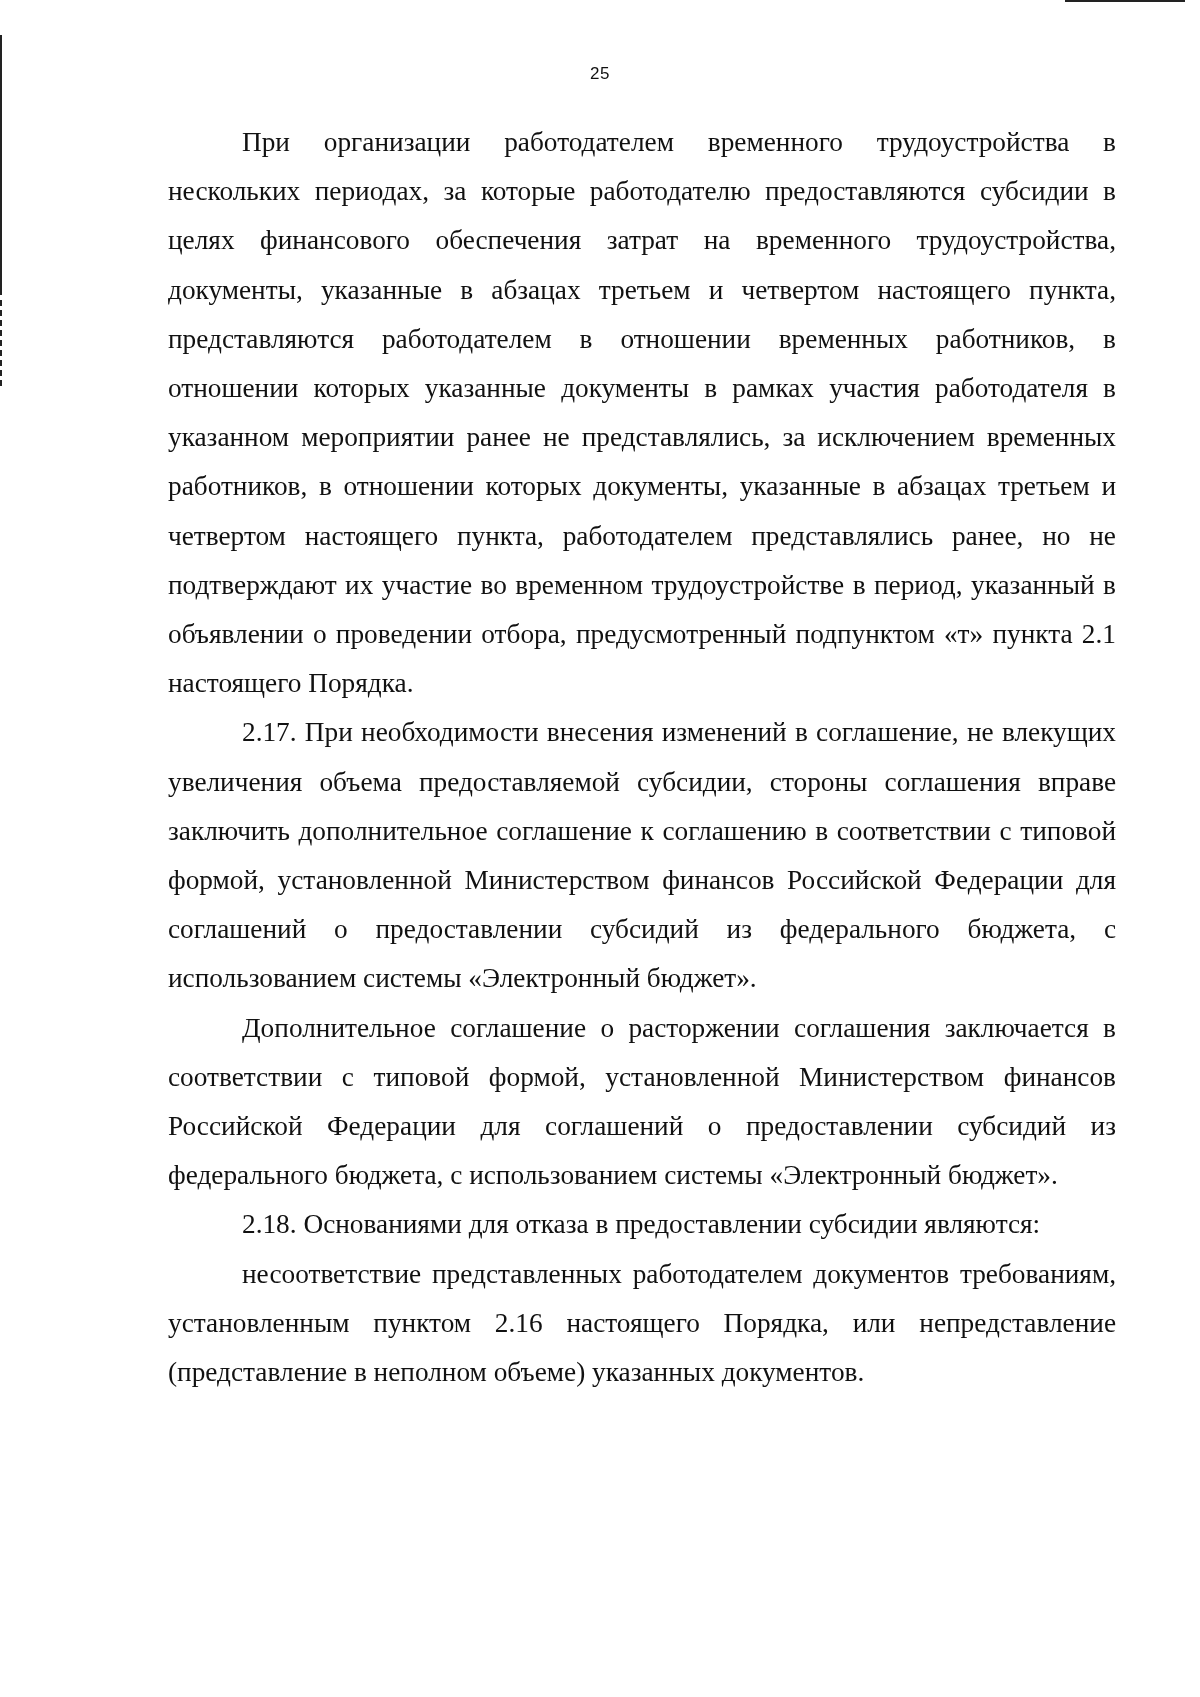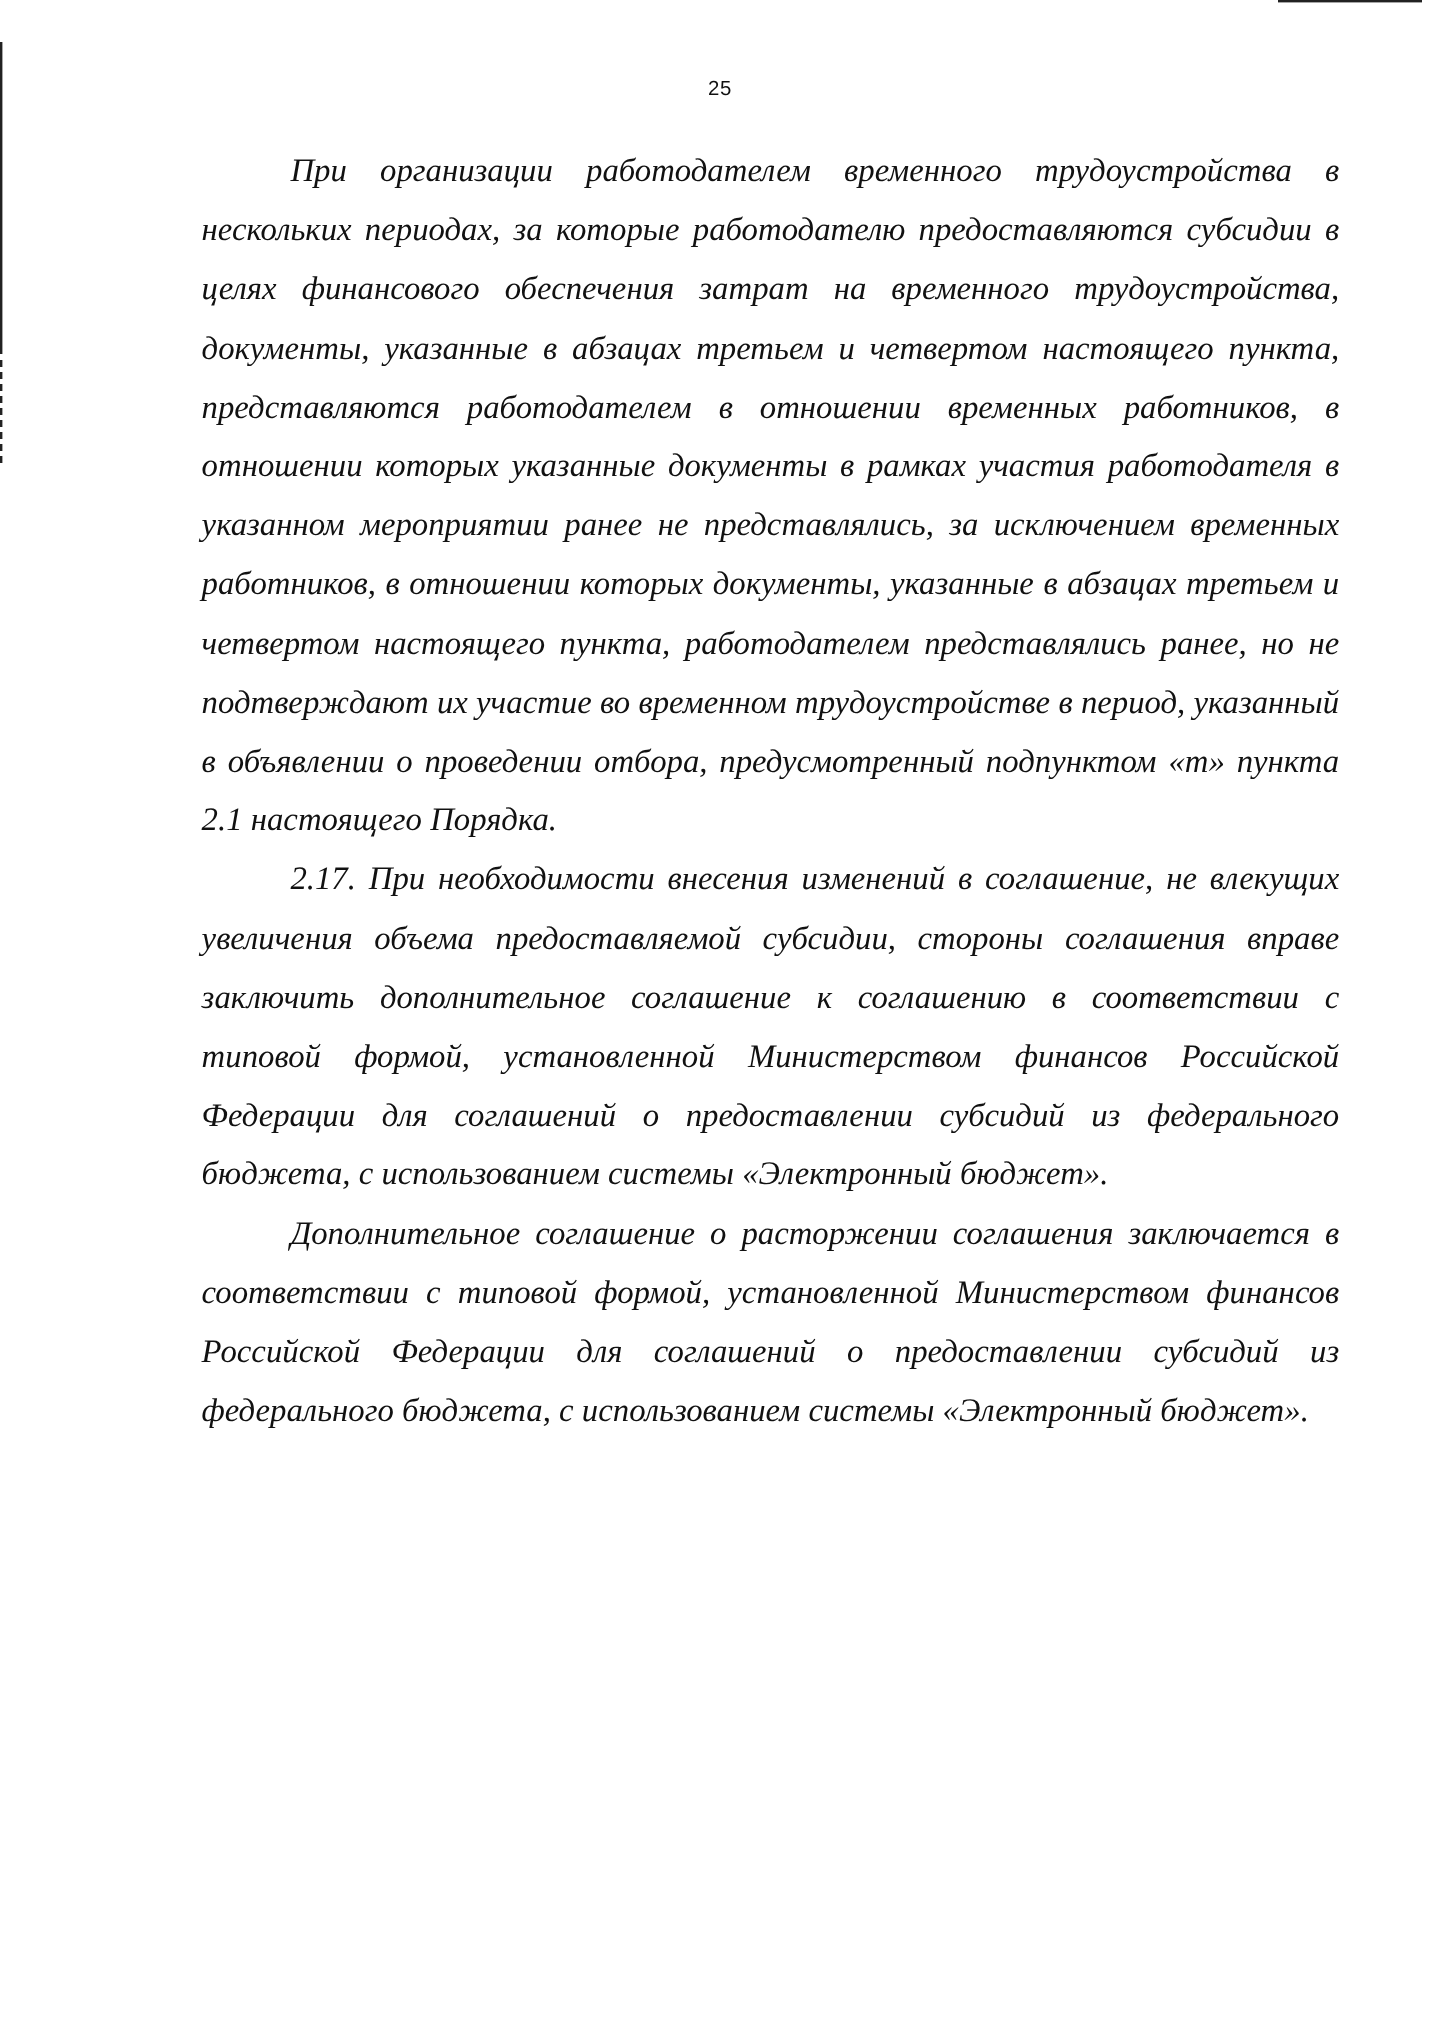--- a/index.html
+++ b/index.html
@@ -51,29 +51,30 @@
     left: 168px;
     top: 118px;
     width: 948px;
     font-size: 27.3px;
     line-height: 49.2px;
     text-align: justify;
   }
   .content p {
     margin: 0;
     text-indent: 74px;
-    font-style: italic;
   }
 </style>
 </head>
 <body>
 
 <div class="scan-edge-left"></div>
 <div class="scan-edge-left b"></div>
 <div class="scan-edge-top"></div>
 
 <div class="page-number">25</div>
 
 <div class="content">
   <p>При организации работодателем временного трудоустройства в нескольких периодах, за которые работодателю предоставляются субсидии в целях финансового обеспечения затрат на временного трудоустройства, документы, указанные в абзацах третьем и четвертом настоящего пункта, представляются работодателем в отношении временных работников, в отношении которых указанные документы в рамках участия работодателя в указанном мероприятии ранее не представлялись, за исключением временных работников, в отношении которых документы, указанные в абзацах третьем и четвертом настоящего пункта, работодателем представлялись ранее, но не подтверждают их участие во временном трудоустройстве в период, указанный в объявлении о проведении отбора, предусмотренный подпунктом «т» пункта 2.1 настоящего Порядка.</p>
   <p>2.17. При необходимости внесения изменений в соглашение, не влекущих увеличения объема предоставляемой субсидии, стороны соглашения вправе заключить дополнительное соглашение к соглашению в соответствии с типовой формой, установленной Министерством финансов Российской Федерации для соглашений о предоставлении субсидий из федерального бюджета, с использованием системы «Электронный бюджет».</p>
   <p>Дополнительное соглашение о расторжении соглашения заключается в соответствии с типовой формой, установленной Министерством финансов Российской Федерации для соглашений о предоставлении субсидий из федерального бюджета, с использованием системы «Электронный бюджет».</p>
+  <p>2.18. Основаниями для отказа в предоставлении субсидии являются:</p>
+  <p>несоответствие представленных работодателем документов требованиям, установленным пунктом 2.16 настоящего Порядка, или непредставление (представление в неполном объеме) указанных документов.</p>
 </div>
 
 </body></html>

